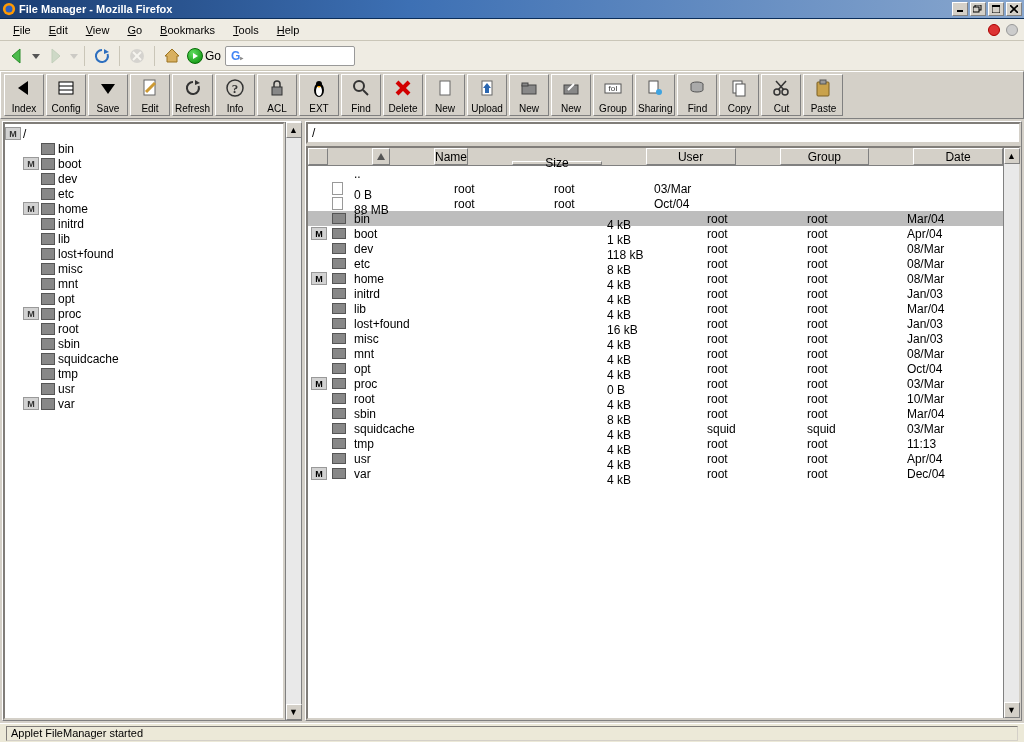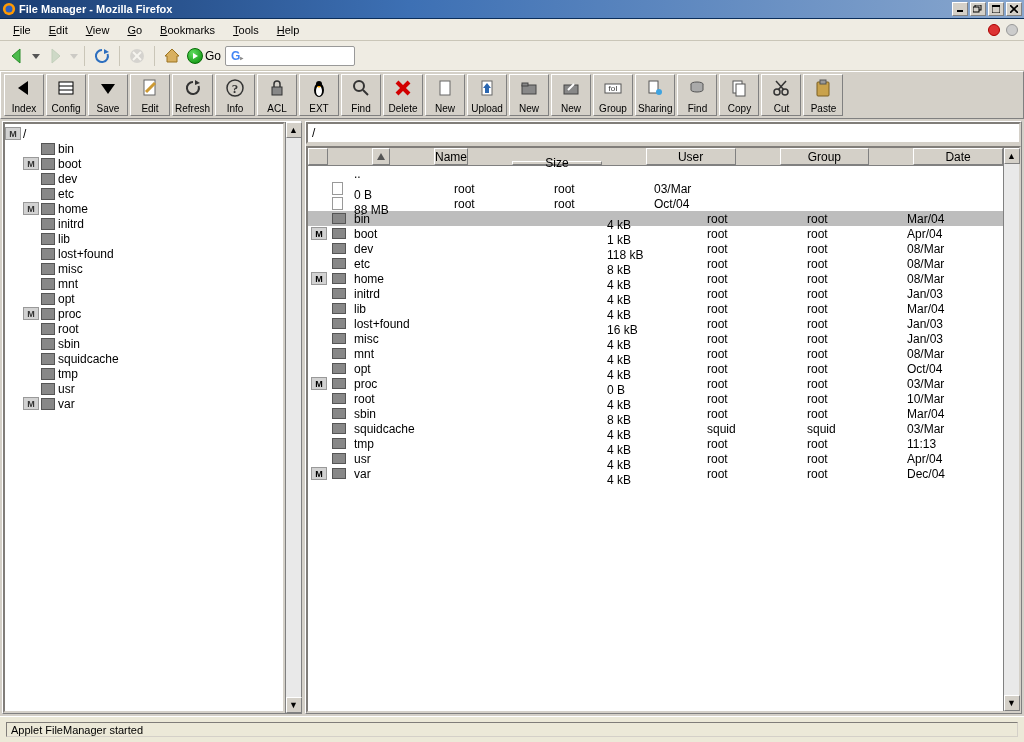--- a/index.html
+++ b/index.html
@@ -318,21 +318,21 @@
     width:11px; height:13px; background:#fff; border:1px solid #999; display:inline-block;
   }
   .list-row .col-name { flex:1; }
   .list-row .col-size { width:100px; justify-content:flex-start;}
   .list-row .col-user { width:100px; }
   .list-row .col-group{ width:100px; }
   .list-row .col-date { width:100px; }
 
   
   .statusbar {
-    height: 26px; background: #ece9d8;
+    height: 19px; background: #ece9d8;
     border-top: 1px solid #fff;
     display:flex; align-items:center;
     padding: 0 6px; font-size: 11px; color:#000;
   }
   .statusbar .panel {
     flex:1; border:1px inset #d4d0c8; height:15px;
     display:flex; align-items:center; padding:0 4px;
   }
 
   .u { text-decoration: underline; }

